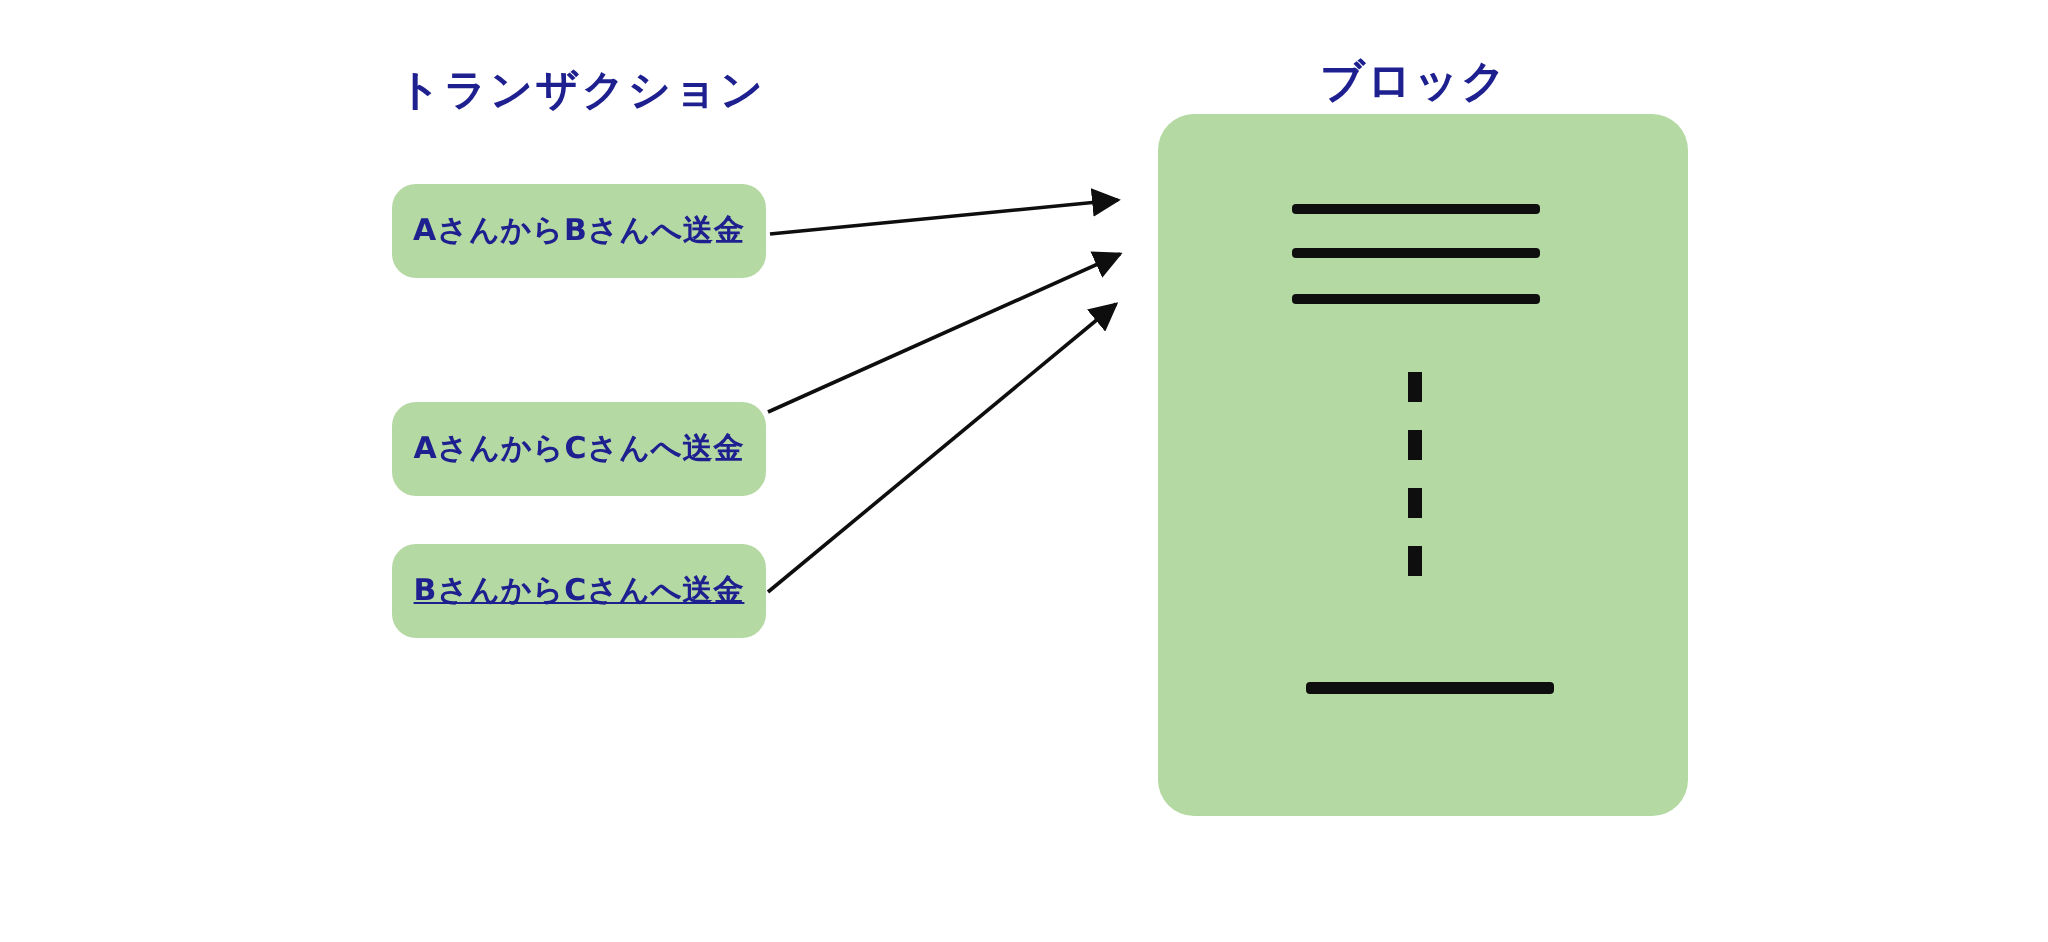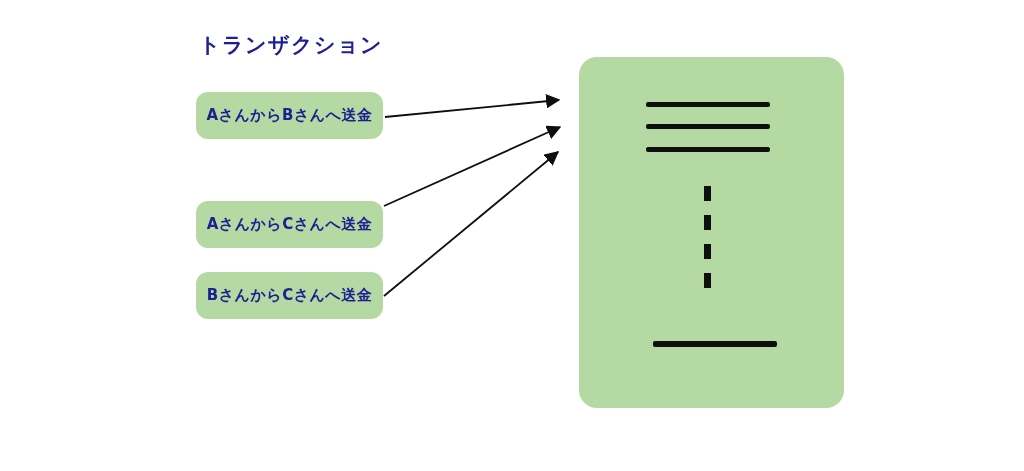--- a/index.html
+++ b/index.html
@@ -44,21 +44,21 @@
     align-items: center;
     justify-content: center;
     color: var(--label-navy, #1e2090);
     font-weight: bold;
     font-size: 15px;
     letter-spacing: 0.5px;
     white-space: nowrap;
   }
   .tx-box-1 { top: 92px; }
   .tx-box-2 { top: 185px; margin-top: 16px; }
-  .tx-box-3 { top: 272px; }
+  .tx-box-3 { top: 272px; text-decoration: underline; }
   .block {
     position: absolute;
     left: 579px;
     top: 57px;
     width: 265px;
     height: 351px;
     background: var(--box-green, #b5d9a2);
     border-radius: 18px;
   }
   .block-line {
@@ -112,20 +112,21 @@
     fill: var(--line-black, #0e0e0e);
   }
 </style>
 </head>
 <body>
 
 <div class="canvas">
 
   <div class="diagram-title title-left">トランザクション</div>
 
+  <div class="diagram-title title-right">ブロック</div>
 
   <div class="tx-box tx-box-1">AさんからBさんへ送金</div>
 
   <div class="tx-box tx-box-2">AさんからCさんへ送金</div>
 
   <div class="tx-box tx-box-3">BさんからCさんへ送金</div>
 
   <div class="block">
     <div class="block-line block-line-1"></div>
     <div class="block-line block-line-2"></div>

